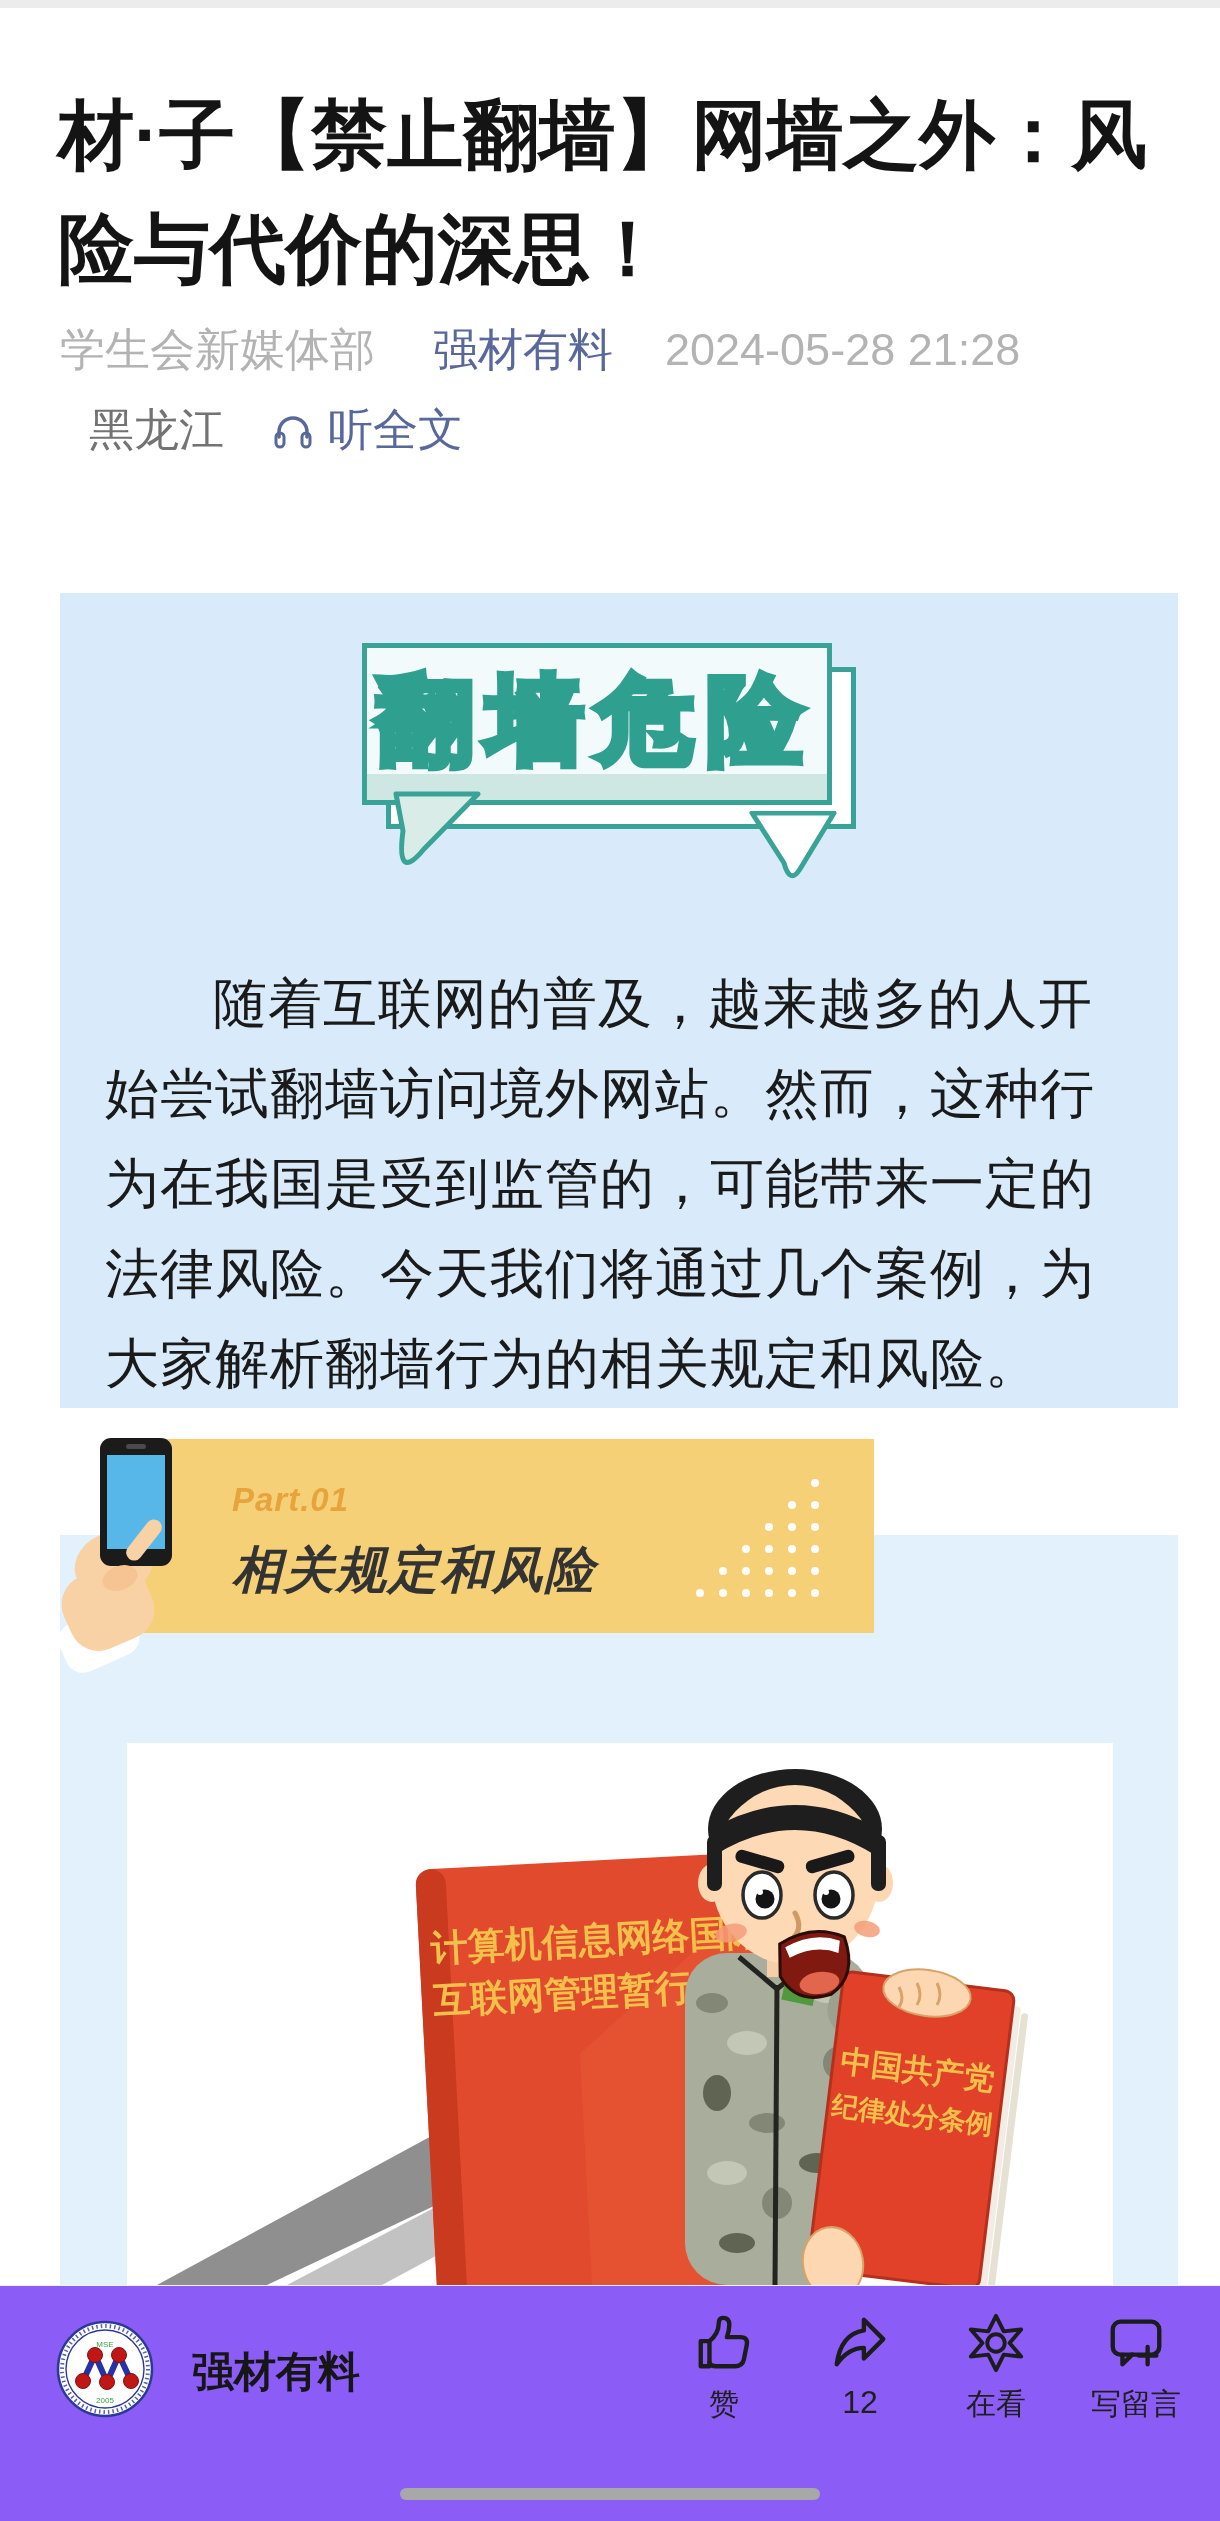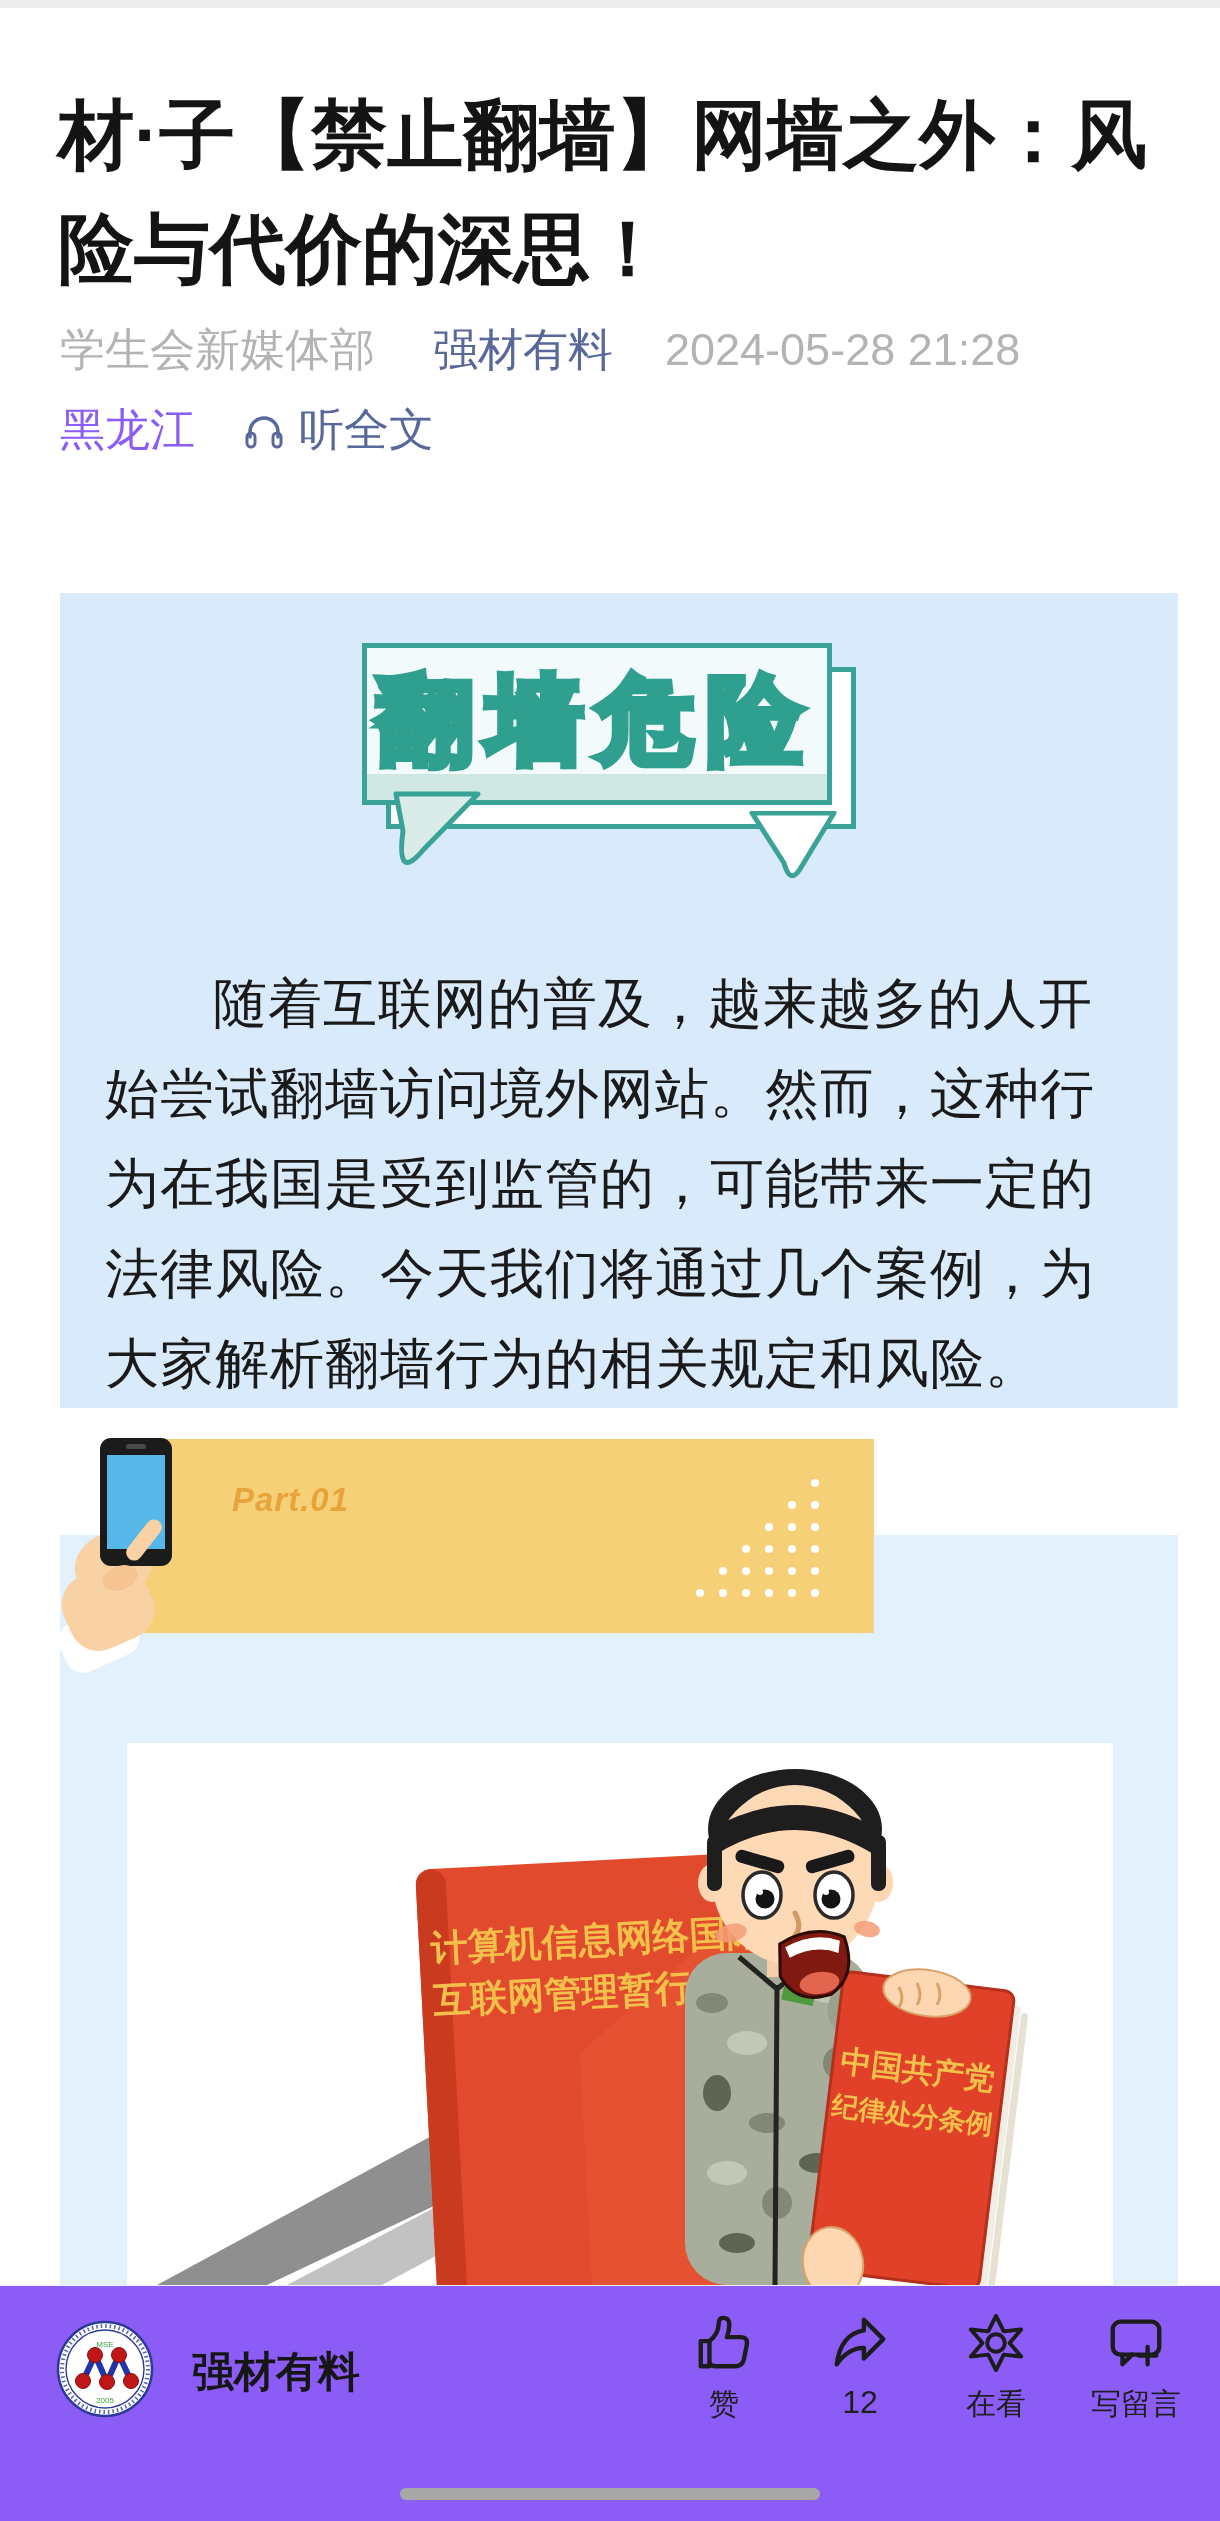--- a/index.html
+++ b/index.html
@@ -8,21 +8,21 @@
   .topstrip{position:absolute;left:0;top:0;width:1220px;height:8px;background:#ececec;}
 
   
   .title{position:absolute;left:58px;top:78px;width:1110px;font-size:76px;line-height:114px;
          font-weight:600;color:#141414;letter-spacing:0;}
   .meta-row{position:absolute;left:60px;top:312px;display:flex;align-items:baseline;font-size:45px;}
   .meta-dept{color:#b3b3b3;margin-top:8px;}
   .meta-account{color:#58689a;margin-left:58px;}
   .meta-time{color:#b3b3b3;margin-left:52px;}
   .meta-row2{position:absolute;left:60px;top:400px;display:flex;align-items:center;font-size:45px;}
-  .meta-loc{color:#8b5cf6;}
+  .meta-loc{color:#737373;margin-left:29px;}
   .listen{display:flex;align-items:center;margin-left:46px;color:#58689a;cursor:pointer;}
   .listen svg{margin-right:12px;}
 
   
   .box1{position:absolute;left:60px;top:593px;width:1118px;height:815px;background:#d9ebfb;}
   .bubble-wrap{position:absolute;left:302px;top:50px;width:470px;height:160px;}
   .bubble-back{position:absolute;left:24px;top:24px;width:460px;height:152px;background:#ffffff;
                border:5px solid #38a396;z-index:1;}
   .bubble-back-tail{position:absolute;left:380px;top:168px;z-index:1;}
   .bubble-front{position:absolute;left:0;top:0;width:460px;height:152px;background:#f3fafb;
@@ -99,20 +99,21 @@
       </svg>
       <div class="bubble-text">翻墙危险</div>
     </div>
     <p class="intro-par">随着互联网的普及，越来越多的人开始尝试翻墙访问境外网站。然而，这种行为在我国是受到监管的，可能带来一定的法律风险。今天我们将通过几个案例，为大家解析翻墙行为的相关规定和风险。</p>
   </div>
 
   <div class="box2"></div>
 
   <div class="banner">
     <div class="banner-part">Part.01</div>
+    <div class="banner-heading">相关规定和风险</div>
     <svg class="banner-dots" width="142" height="122" viewBox="0 0 142 122">
       <g fill="#ffffff">
         <circle cx="125" cy="6" r="4"></circle>
         <circle cx="102" cy="28" r="4"></circle>
           <circle cx="125" cy="28" r="4"></circle>
         <circle cx="79" cy="50" r="4"></circle>
           <circle cx="102" cy="50" r="4"></circle>
           <circle cx="125" cy="50" r="4"></circle>
         <circle cx="56" cy="72" r="4"></circle>
           <circle cx="79" cy="72" r="4"></circle>

